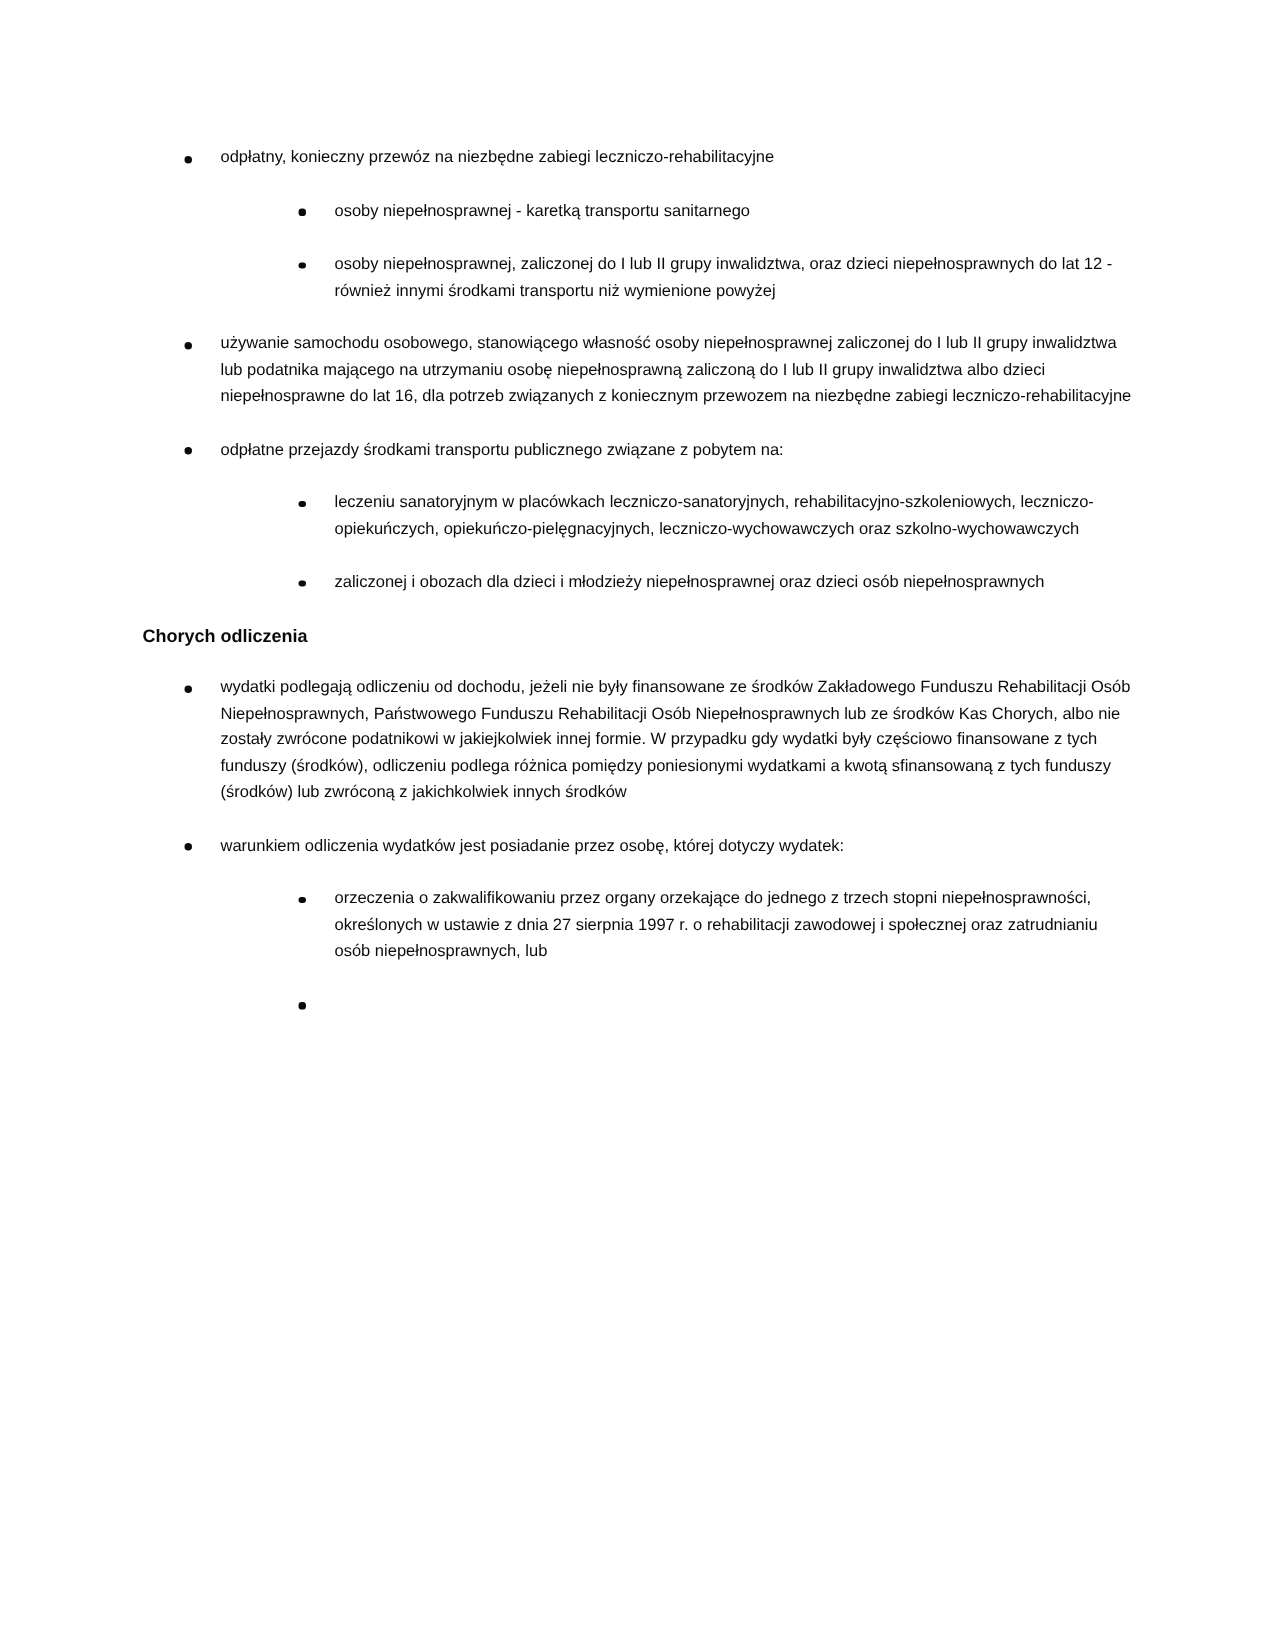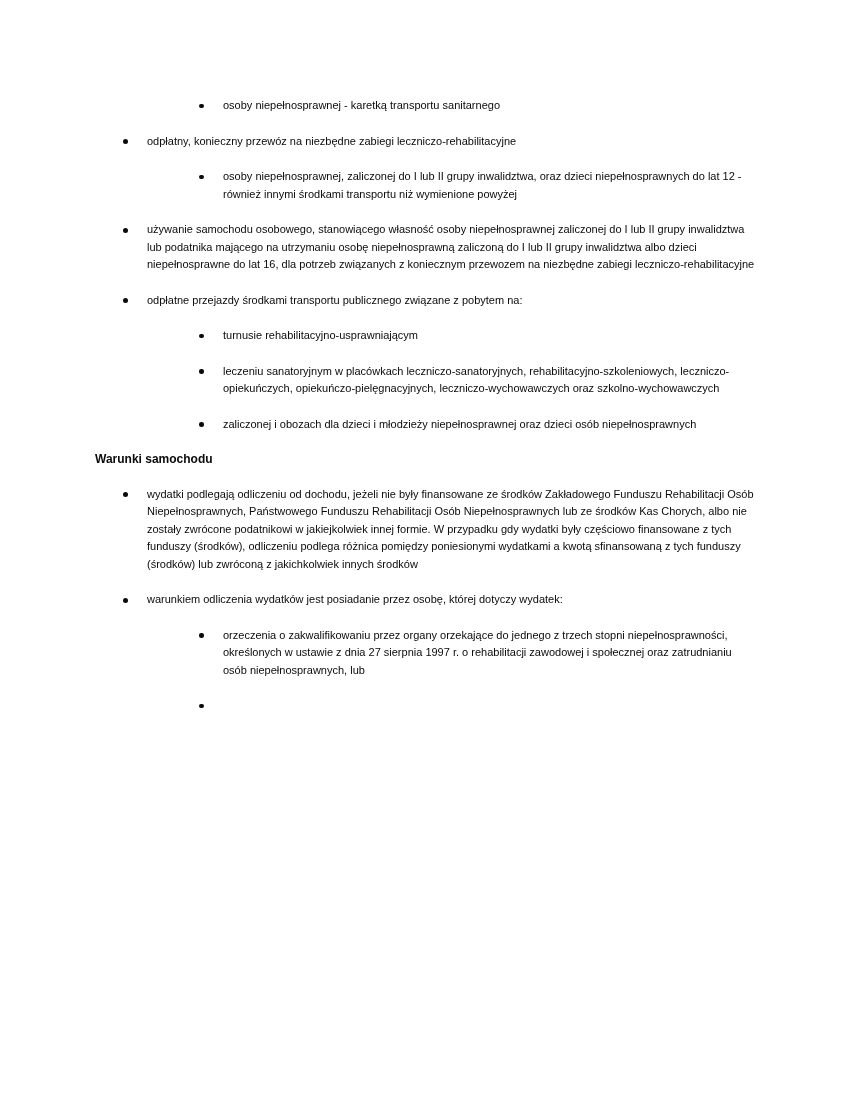--- a/index.html
+++ b/index.html
@@ -47,27 +47,26 @@
     font-size: 12px;
     font-weight: bold;
     line-height: 17.5px;
   }
 </style>
 </head>
 <body>
 
 <div class="page">
   <div class="content" id="content">
+      <div class="li level-1"><span class="bullet"></span><span class="li-text">odpłatny, konieczny przewóz na niezbędne zabiegi leczniczo-rehabilitacyjne</span></div>
       <div class="li level-2"><span class="bullet"></span><span class="li-text">osoby niepełnosprawnej - karetką transportu sanitarnego</span></div>
-      <div class="li level-1"><span class="bullet"></span><span class="li-text">odpłatny, konieczny przewóz na niezbędne zabiegi leczniczo-rehabilitacyjne</span></div>
       <div class="li level-2"><span class="bullet"></span><span class="li-text">osoby niepełnosprawnej, zaliczonej do I lub II grupy inwalidztwa, oraz dzieci niepełnosprawnych do lat 12 - również innymi środkami transportu niż wymienione powyżej</span></div>
       <div class="li level-1"><span class="bullet"></span><span class="li-text">używanie samochodu osobowego, stanowiącego własność osoby niepełnosprawnej zaliczonej do I lub II grupy inwalidztwa lub podatnika mającego na utrzymaniu osobę niepełnosprawną zaliczoną do I lub II grupy inwalidztwa albo dzieci niepełnosprawne do lat 16, dla potrzeb związanych z koniecznym przewozem na niezbędne zabiegi leczniczo-rehabilitacyjne</span></div>
       <div class="li level-1"><span class="bullet"></span><span class="li-text">odpłatne przejazdy środkami transportu publicznego związane z pobytem na:</span></div>
-      <div class="li level-2"><span class="bullet"></span><span class="li-text">turnusie rehabilitacyjno-usprawniającym</span></div>
       <div class="li level-2"><span class="bullet"></span><span class="li-text">leczeniu sanatoryjnym w placówkach leczniczo-sanatoryjnych, rehabilitacyjno-szkoleniowych, leczniczo-opiekuńczych, opiekuńczo-pielęgnacyjnych, leczniczo-wychowawczych oraz szkolno-wychowawczych</span></div>
       <div class="li level-2"><span class="bullet"></span><span class="li-text">zaliczonej i obozach dla dzieci i młodzieży niepełnosprawnej oraz dzieci osób niepełnosprawnych</span></div>
-      <div class="heading">Warunki samochodu</div>
+      <div class="heading">Chorych odliczenia</div>
       <div class="li level-1"><span class="bullet"></span><span class="li-text">wydatki podlegają odliczeniu od dochodu, jeżeli nie były finansowane ze środków Zakładowego Funduszu Rehabilitacji Osób Niepełnosprawnych, Państwowego Funduszu Rehabilitacji Osób Niepełnosprawnych lub ze środków Kas Chorych, albo nie zostały zwrócone podatnikowi w jakiejkolwiek innej formie. W przypadku gdy wydatki były częściowo finansowane z tych funduszy (środków), odliczeniu podlega różnica pomiędzy poniesionymi wydatkami a kwotą sfinansowaną z tych funduszy (środków) lub zwróconą z jakichkolwiek innych środków</span></div>
       <div class="li level-1"><span class="bullet"></span><span class="li-text">warunkiem odliczenia wydatków jest posiadanie przez osobę, której dotyczy wydatek:</span></div>
       <div class="li level-2"><span class="bullet"></span><span class="li-text">orzeczenia o zakwalifikowaniu przez organy orzekające do jednego z trzech stopni niepełnosprawności, określonych w ustawie z dnia 27 sierpnia 1997 r. o rehabilitacji zawodowej i społecznej oraz zatrudnianiu osób niepełnosprawnych, lub</span></div>
       <div class="li level-2"><span class="bullet"></span></div>
     </div>
 </div>
 
 </body></html>

